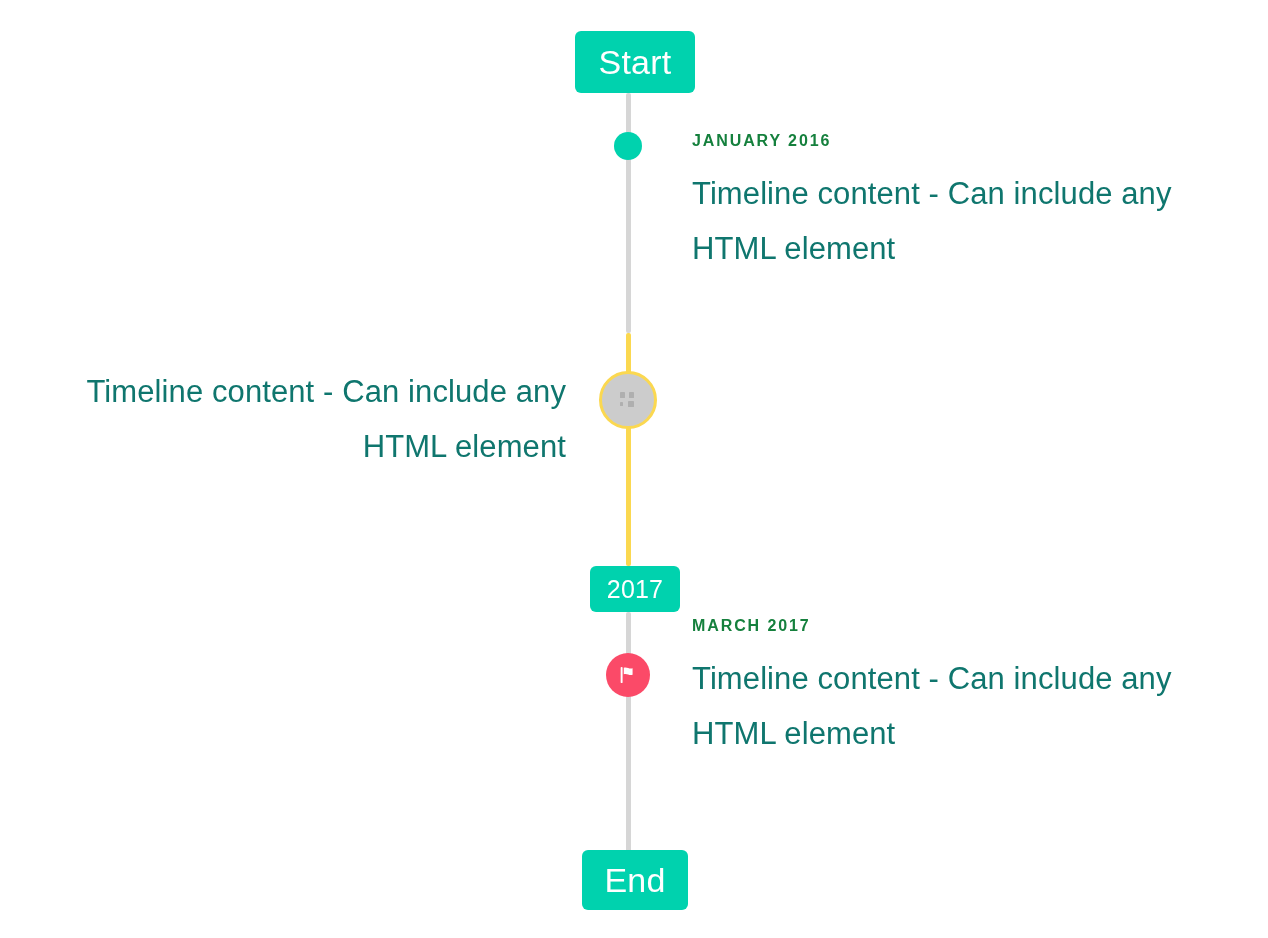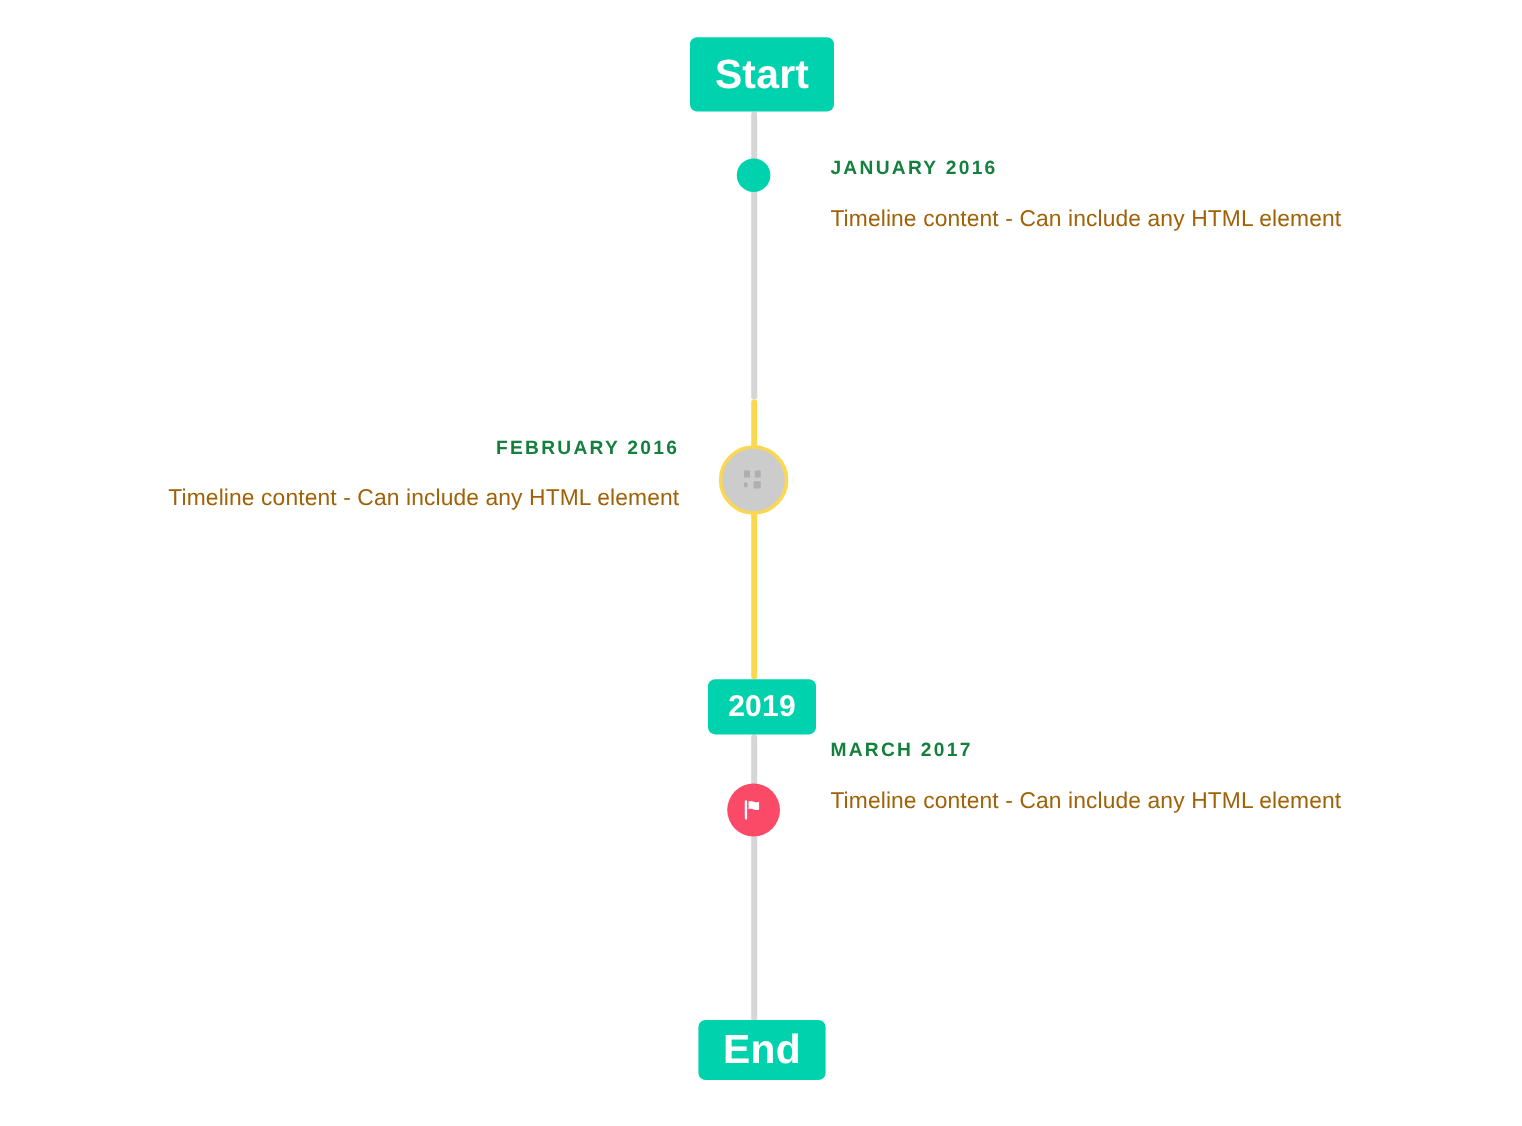--- a/index.html
+++ b/index.html
@@ -49,42 +49,42 @@
     position: absolute;
     left: 50%;
     transform: translateX(-50%);
     background: #00d2ae;
     color: #ffffff;
     border-radius: 6px;
     display: flex;
     align-items: center;
     justify-content: center;
     box-sizing: border-box;
-    font-weight: 700;
+    font-weight: 400;
     letter-spacing: 0.2px;
     user-select: none;
   }
   .cap-start {
     top: 31px;
     width: 120px;
     height: 62px;
     font-size: 34px;
     margin-left: 1px;
   }
   .cap-mid {
     top: 566px;
     width: 90px;
     height: 46px;
     font-size: 25px;
     margin-left: 1px;
   }
   .cap-end {
     top: 850px;
     width: 106px;
-    height: 50px;
+    height: 60px;
     font-size: 34px;
     margin-left: 1px;
   }
 
   
   .marker {
     position: absolute;
     left: 628px;
     transform: translate(-50%, -50%);
     border-radius: 50%;
@@ -145,23 +145,23 @@
   .entry-date {
     font-size: 16px;
     font-weight: bold;
     letter-spacing: 1.9px;
     color: #15803d;
     text-transform: uppercase;
     line-height: 1.3;
     margin: 0 0 14px 0;
   }
   .entry-body {
-    font-size: 19px;
+    font-size: 31px;
     font-weight: 400;
-    color: #a16207;
+    color: #0f766e;
     line-height: 1.78;
     margin: 0;
     letter-spacing: 0.1px;
   }
 </style>
 </head>
 <body>
 
 <div class="timeline-page">
 
@@ -179,25 +179,24 @@
 
   <div class="marker marker-image">
     <svg class="broken-glyph" viewBox="0 0 20 20">
       <rect x="2" y="2" width="5" height="6" rx="0.6" fill="#6f6f6f"></rect>
       <rect x="11" y="2" width="5" height="6" rx="0.6" fill="#6f6f6f"></rect>
       <rect x="2" y="12" width="3" height="4" rx="0.6" fill="#6f6f6f"></rect>
       <rect x="10" y="11" width="6" height="6" rx="0.6" fill="#6f6f6f"></rect>
     </svg>
   </div>
   <div class="entry entry-left entry-feb">
-    <div class="entry-date">February 2016</div>
     <div class="entry-body">Timeline content - Can include any HTML element</div>
   </div>
 
-  <div class="cap cap-mid">2019</div>
+  <div class="cap cap-mid">2017</div>
 
   <div class="marker marker-flag">
     <svg viewBox="0 0 24 24">
       <rect x="4" y="3.2" width="2.1" height="17.6" rx="1" fill="#ffffff"></rect>
       <path d="M7.4 4.2 C10.6 2.5 13.8 6.2 17.0 4.5 L17.0 11.6 C13.8 13.3 10.6 9.6 7.4 11.3 Z" fill="#ffffff"></path>
     </svg>
   </div>
   <div class="entry entry-right entry-mar">
     <div class="entry-date">March 2017</div>
     <div class="entry-body">Timeline content - Can include any HTML element</div>

